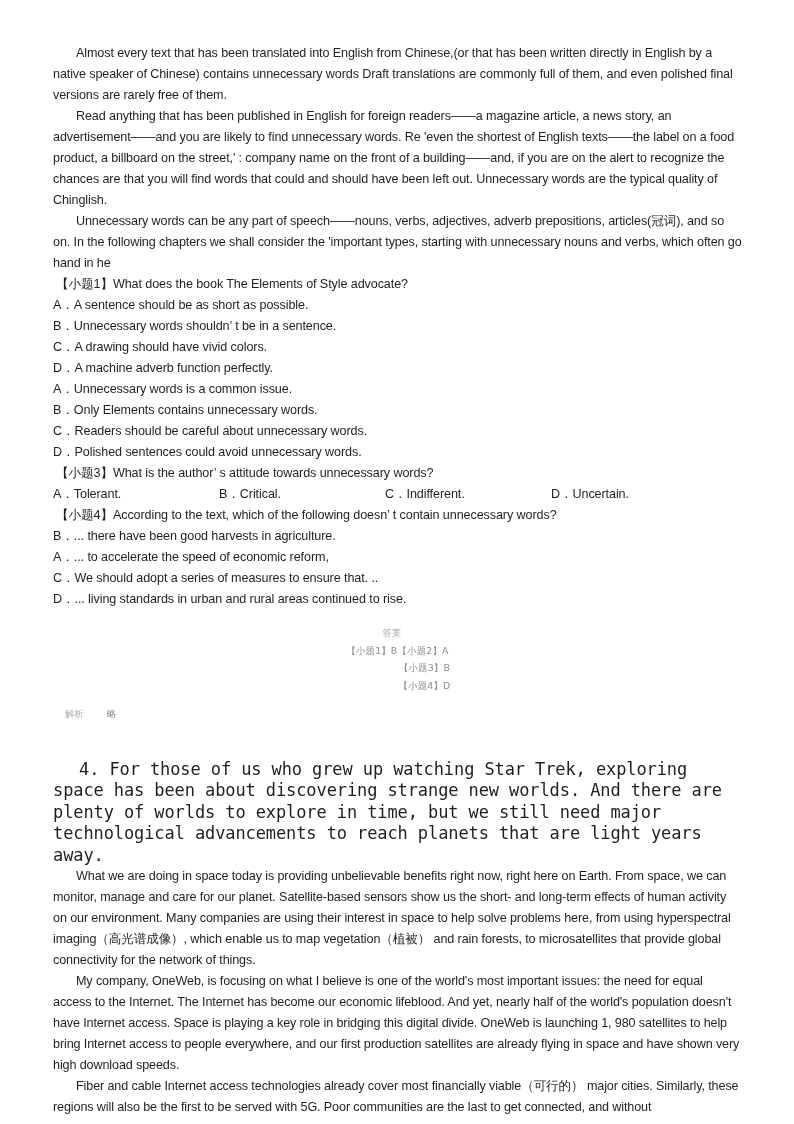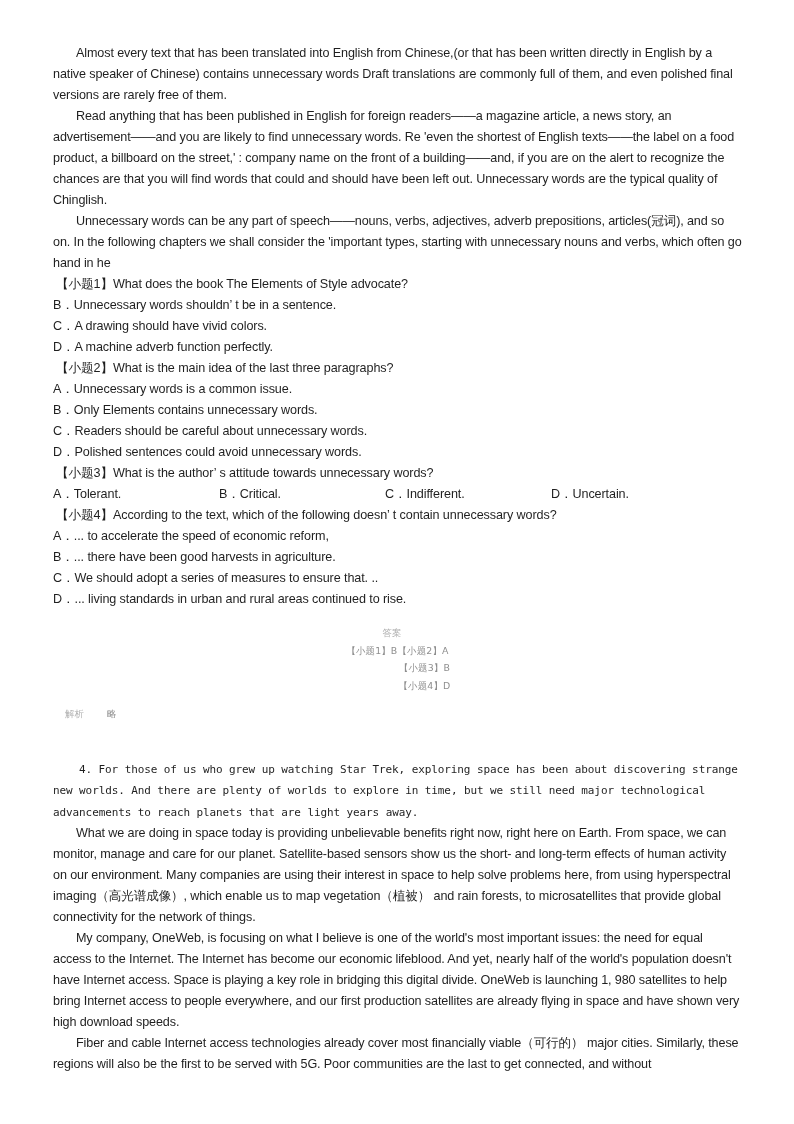--- a/index.html
+++ b/index.html
@@ -107,21 +107,21 @@
   }
   .analysis-glyph {
     color: #8a8a8a;
     font-family: "DejaVu Sans", "Liberation Sans", sans-serif;
     font-size: 9.4px;
   }
 
   
   .mono-para {
     font-family: "DejaVu Sans Mono", "Liberation Mono", monospace;
-    font-size: 11px;
+    font-size: 17px;
     line-height: 21.5px;
     margin: 0;
     color: #1f1f1f;
     text-indent: 26px;
     letter-spacing: -0.1px;
   }
 
   .spacer-lg { height: 36px; }
 </style>
 </head>
@@ -131,32 +131,34 @@
 
   <div>
     <p class="para indent">Almost every text that has been translated into English from Chinese,(or that has been written directly in English by a native speaker of Chinese) contains unnecessary words   Draft translations are commonly full of them, and even polished final versions are rarely free of them.</p>
     <p class="para indent">Read anything that has been published in English for foreign readers——a magazine article, a news story, an advertisement——and you are likely to find unnecessary words. Re     'even the shortest of English texts——the label on a food product, a billboard on the street,'  :   company name on the front of a building——and, if you are on the alert to recognize the chances are that you will find words that could and should have been left out. Unnecessary words are the typical quality of Chinglish.</p>
     <p class="para indent">Unnecessary words can be any part of speech——nouns, verbs, adjectives, adverb prepositions, articles(冠词), and so on. In the following chapters we shall consider the     'important types, starting with unnecessary nouns and verbs, which often go hand in he</p>
   </div>
 
   <div>
     <p class="q-stem">【小题1】What does the book The Elements of Style advocate?</p>
     <p class="q-opt">
+      <span class="opt-letter">A．</span><span>A sentence should be as short as possible.</span>
+    </p>
+    <p class="q-opt">
       <span class="opt-letter">B．</span><span>Unnecessary words shouldn’  t be in a sentence.</span>
     </p>
     <p class="q-opt">
       <span class="opt-letter">C．</span><span>A drawing should have vivid colors.</span>
     </p>
     <p class="q-opt">
       <span class="opt-letter">D．</span><span>A machine adverb function perfectly.</span>
     </p>
   </div>
 
   <div>
-    <p class="q-stem">【小题2】What is the main idea of the last three paragraphs?</p>
     <p class="q-opt">
       <span class="opt-letter">A．</span><span>Unnecessary words is a common issue.</span>
     </p>
     <p class="q-opt">
       <span class="opt-letter">B．</span><span>Only Elements contains unnecessary words.</span>
     </p>
     <p class="q-opt">
       <span class="opt-letter">C．</span><span>Readers should be careful about unnecessary words.</span>
     </p>
     <p class="q-opt">
@@ -170,24 +172,24 @@
       <span class="opt-cell"><span class="opt-letter">A．</span><span>Tolerant.</span></span>
       <span class="opt-cell"><span class="opt-letter">B．</span><span>Critical.</span></span>
       <span class="opt-cell"><span class="opt-letter">C．</span><span>Indifferent.</span></span>
       <span class="opt-cell"><span class="opt-letter">D．</span><span>Uncertain.</span></span>
     </div>
   </div>
 
   <div>
     <p class="q-stem">【小题4】According to the text, which of the following doesn’  t contain unnecessary words?</p>
     <p class="q-opt">
+      <span class="opt-letter">B．</span><span>... there have been good harvests in agriculture.</span>
+    </p>
+    <p class="q-opt">
       <span class="opt-letter">A．</span><span>... to accelerate the speed of economic reform,</span>
-    </p>
-    <p class="q-opt">
-      <span class="opt-letter">B．</span><span>... there have been good harvests in agriculture.</span>
     </p>
     <p class="q-opt">
       <span class="opt-letter">C．</span><span>We should adopt a series of measures to ensure that. ..</span>
     </p>
     <p class="q-opt">
       <span class="opt-letter">D．</span><span>... living standards in urban and rural areas continued to rise.</span>
     </p>
   </div>
 
   <div class="answer-block">

